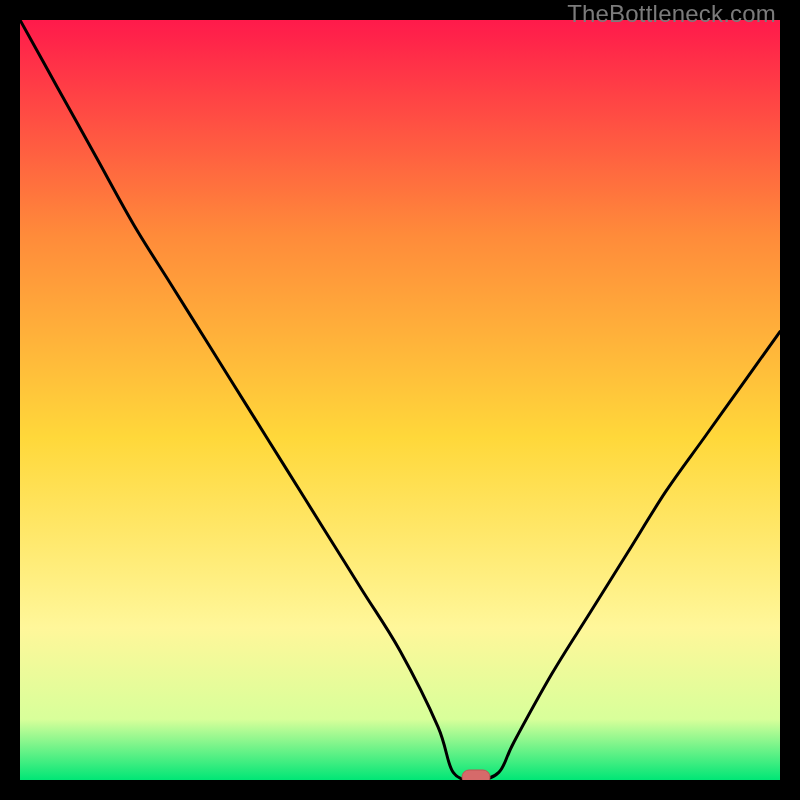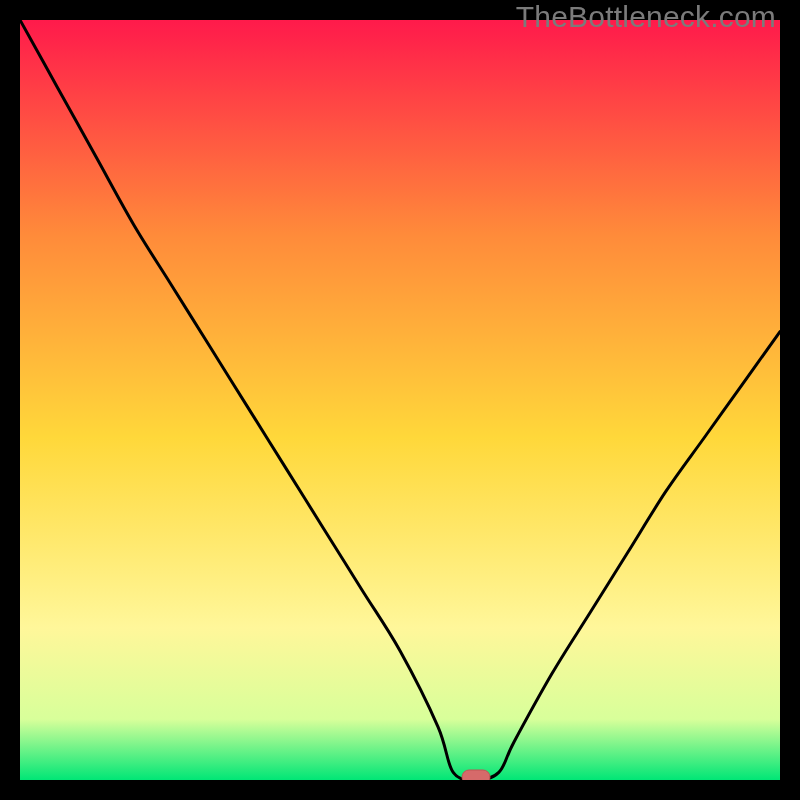--- a/index.html
+++ b/index.html
@@ -22,21 +22,21 @@
     top: 20px;
     width: 760px;
     height: 760px;
     overflow: hidden;
   }
   .watermark {
     position: absolute;
     top: 0;
     right: 24px;
     color: #7b7b7b;
-    font-size: 30px;
+    font-size: 24px;
     font-weight: 500;
     letter-spacing: 0.2px;
     user-select: none;
   }
   svg {
     display: block;
   }
 </style>
 </head>
 <body>

